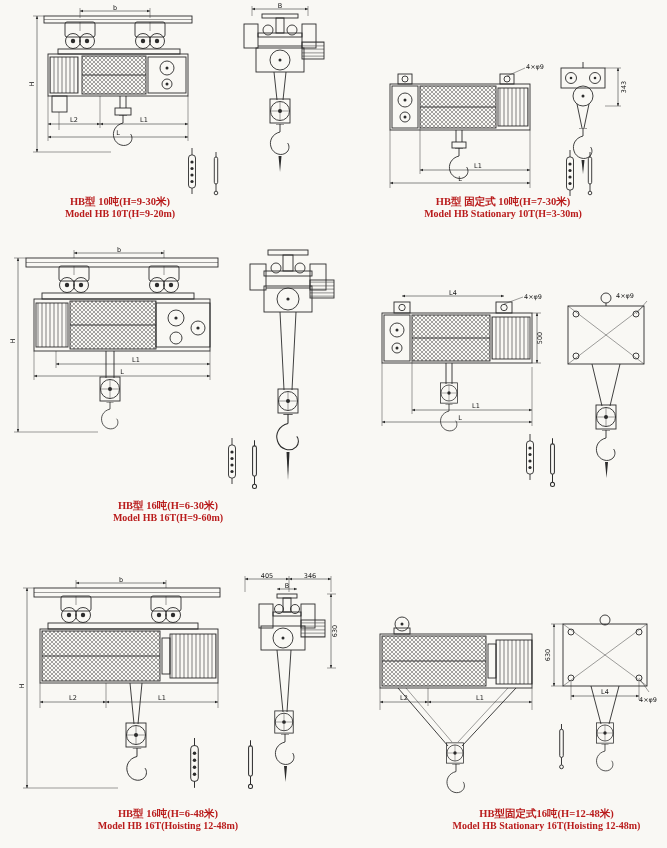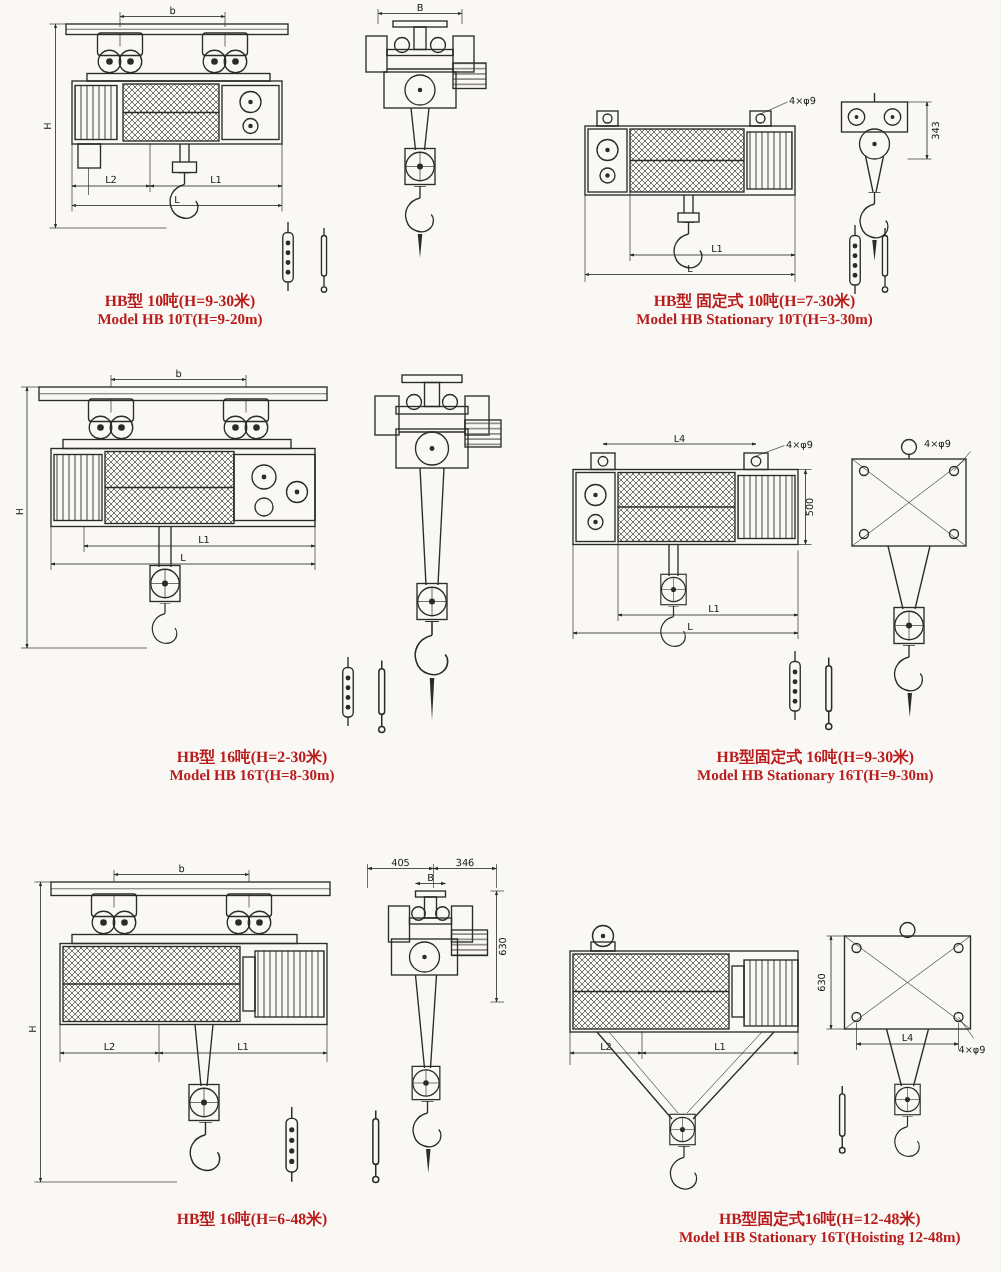--- a/index.html
+++ b/index.html
@@ -336,22 +336,22 @@
         <path class="fl" d="M48.5 210 L51.5 210 L50 238 Z"></path>
       </g>
     </svg>
 
     <svg class="drw" style="left:214px;top:192px" width="44" height="62" viewBox="0 0 44 62">
       <use href="#sym-pendant" x="4" y="2" width="12" height="52"></use>
       <use href="#sym-rod" x="28" y="6" width="9" height="50"></use>
     </svg>
 
     <div class="cap" style="left:35px;top:258px;width:250px">
-      <div class="cap-zh">HB型 16吨(H=2-30米)</div>
-      <div class="cap-en">Model HB 16T(H=8-30m)</div>
+      <div class="cap-zh">HB型 16吨(H=6-30米)</div>
+      <div class="cap-en">Model HB 16T(H=9-60m)</div>
     </div>
   </div>
 
   <div class="fig" style="left:366px;top:288px;width:300px;height:248px">
 
     <svg class="drw" style="left:0;top:4px" width="180" height="150" viewBox="0 0 180 150">
       <g>
         <rect class="ln" x="28" y="10" width="16" height="11"></rect>
           <circle class="ln" cx="36" cy="15.5" r="3.2"></circle>
         <rect class="ln" x="130" y="10" width="16" height="11"></rect>
@@ -415,24 +415,20 @@
         <use href="#sym-hook" x="42" y="142" width="24" height="34"></use>
         <path class="fl" d="M53 174 L56 174 L54.5 190 Z"></path>
       </g>
     </svg>
 
     <svg class="drw" style="left:154px;top:142px" width="44" height="64" viewBox="0 0 44 64">
       <use href="#sym-pendant" x="4" y="2" width="12" height="52"></use>
       <use href="#sym-rod" x="28" y="8" width="9" height="50"></use>
     </svg>
 
-    <div class="cap" style="left:55px;top:212px;width:245px">
-      <div class="cap-zh">HB型固定式 16吨(H=9-30米)</div>
-      <div class="cap-en">Model HB Stationary 16T(H=9-30m)</div>
-    </div>
   </div>
 
   <div class="fig" style="left:18px;top:572px;width:330px;height:262px">
 
     <svg class="drw" style="left:0;top:4px" width="215" height="225" viewBox="0 0 215 225">
       <g>
         <line class="ext" x1="58" y1="12" x2="58" y2="4"></line>
           <line class="ext" x1="148" y1="12" x2="148" y2="4"></line>
         <line class="dim" x1="58" y1="7" x2="148" y2="7"></line>
         <text class="dt" x="103" y="5.5" text-anchor="middle">b</text>
@@ -520,20 +516,21 @@
       </g>
     </svg>
 
     <svg class="drw" style="left:166px;top:164px" width="80" height="60" viewBox="0 0 80 60">
       <use href="#sym-pendant" x="4" y="2" width="13" height="52"></use>
       <use href="#sym-rod" x="62" y="4" width="9" height="50"></use>
     </svg>
 
     <div class="cap" style="left:35px;top:236px;width:230px">
       <div class="cap-zh">HB型 16吨(H=6-48米)</div>
+      <div class="cap-en">Model HB 16T(Hoisting 12-48m)</div>
     </div>
   </div>
 
   <div class="fig" style="left:366px;top:610px;width:300px;height:224px">
 
     <svg class="drw" style="left:0;top:0" width="180" height="195" viewBox="0 0 180 195">
       <g>
         <circle class="ln" cx="36" cy="14" r="7"></circle>
           <circle class="fl" cx="36" cy="14" r="1.5"></circle>
         <rect class="ln" x="28" y="18" width="16" height="6"></rect>

